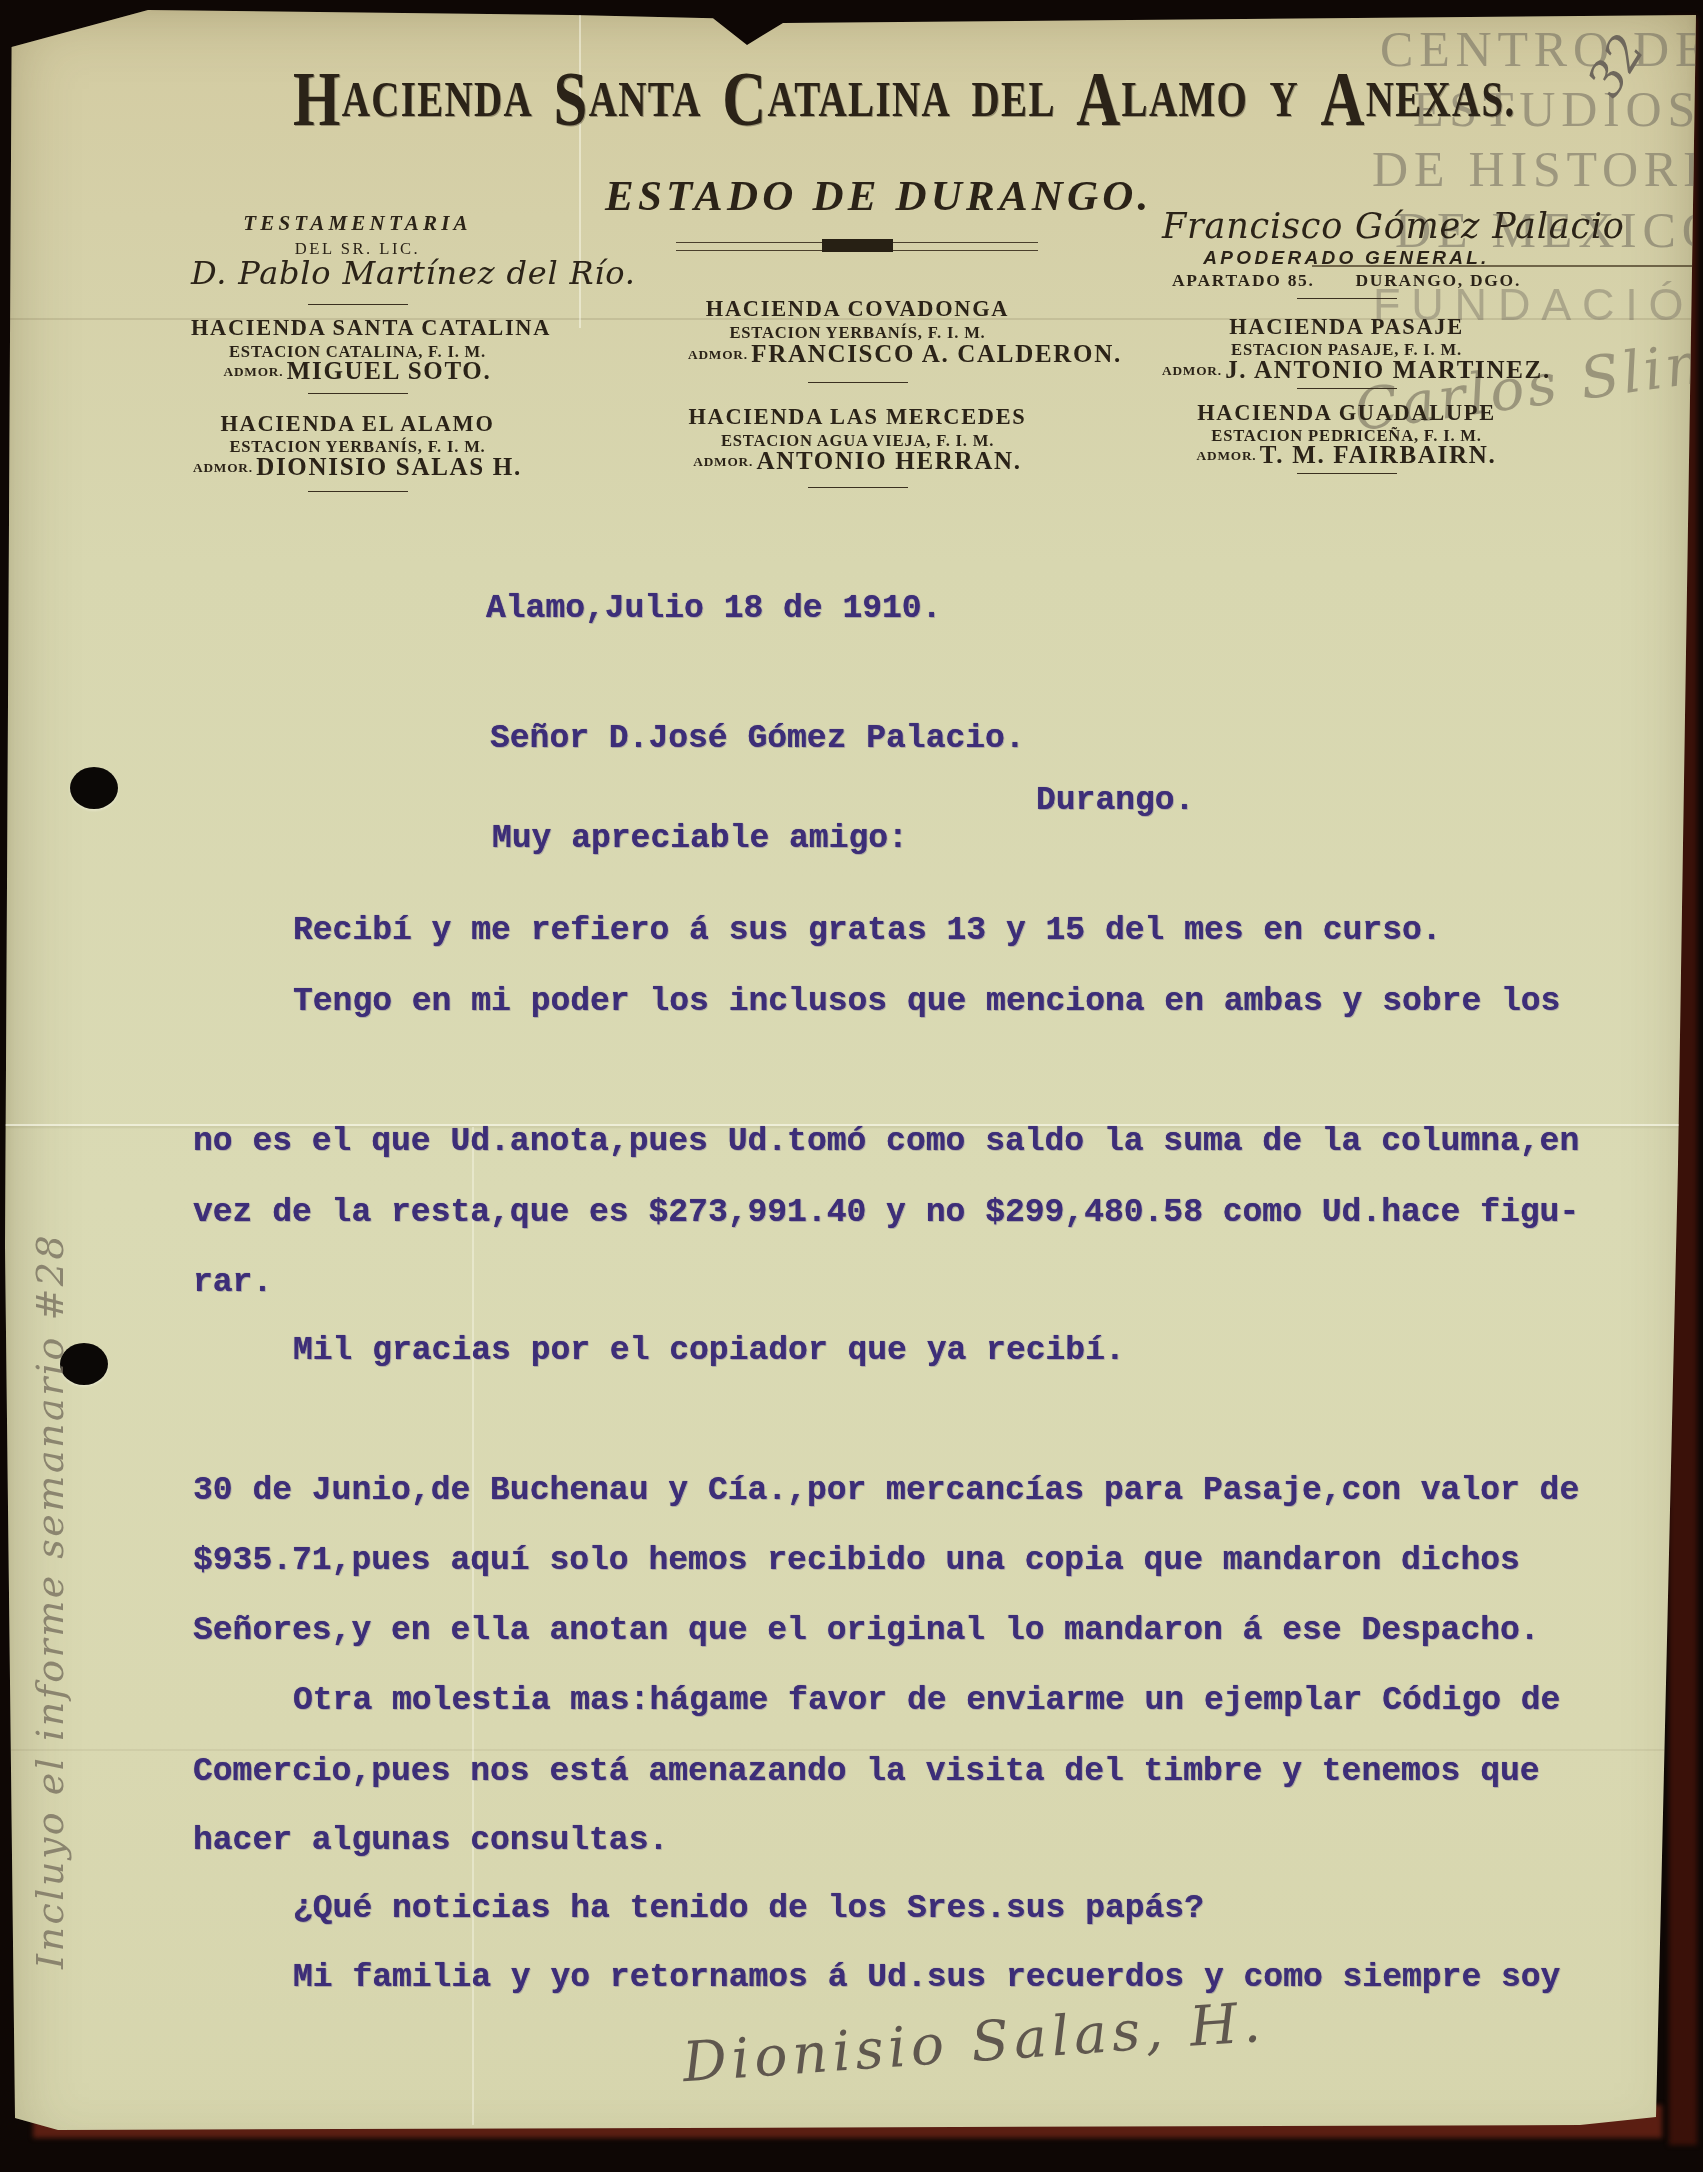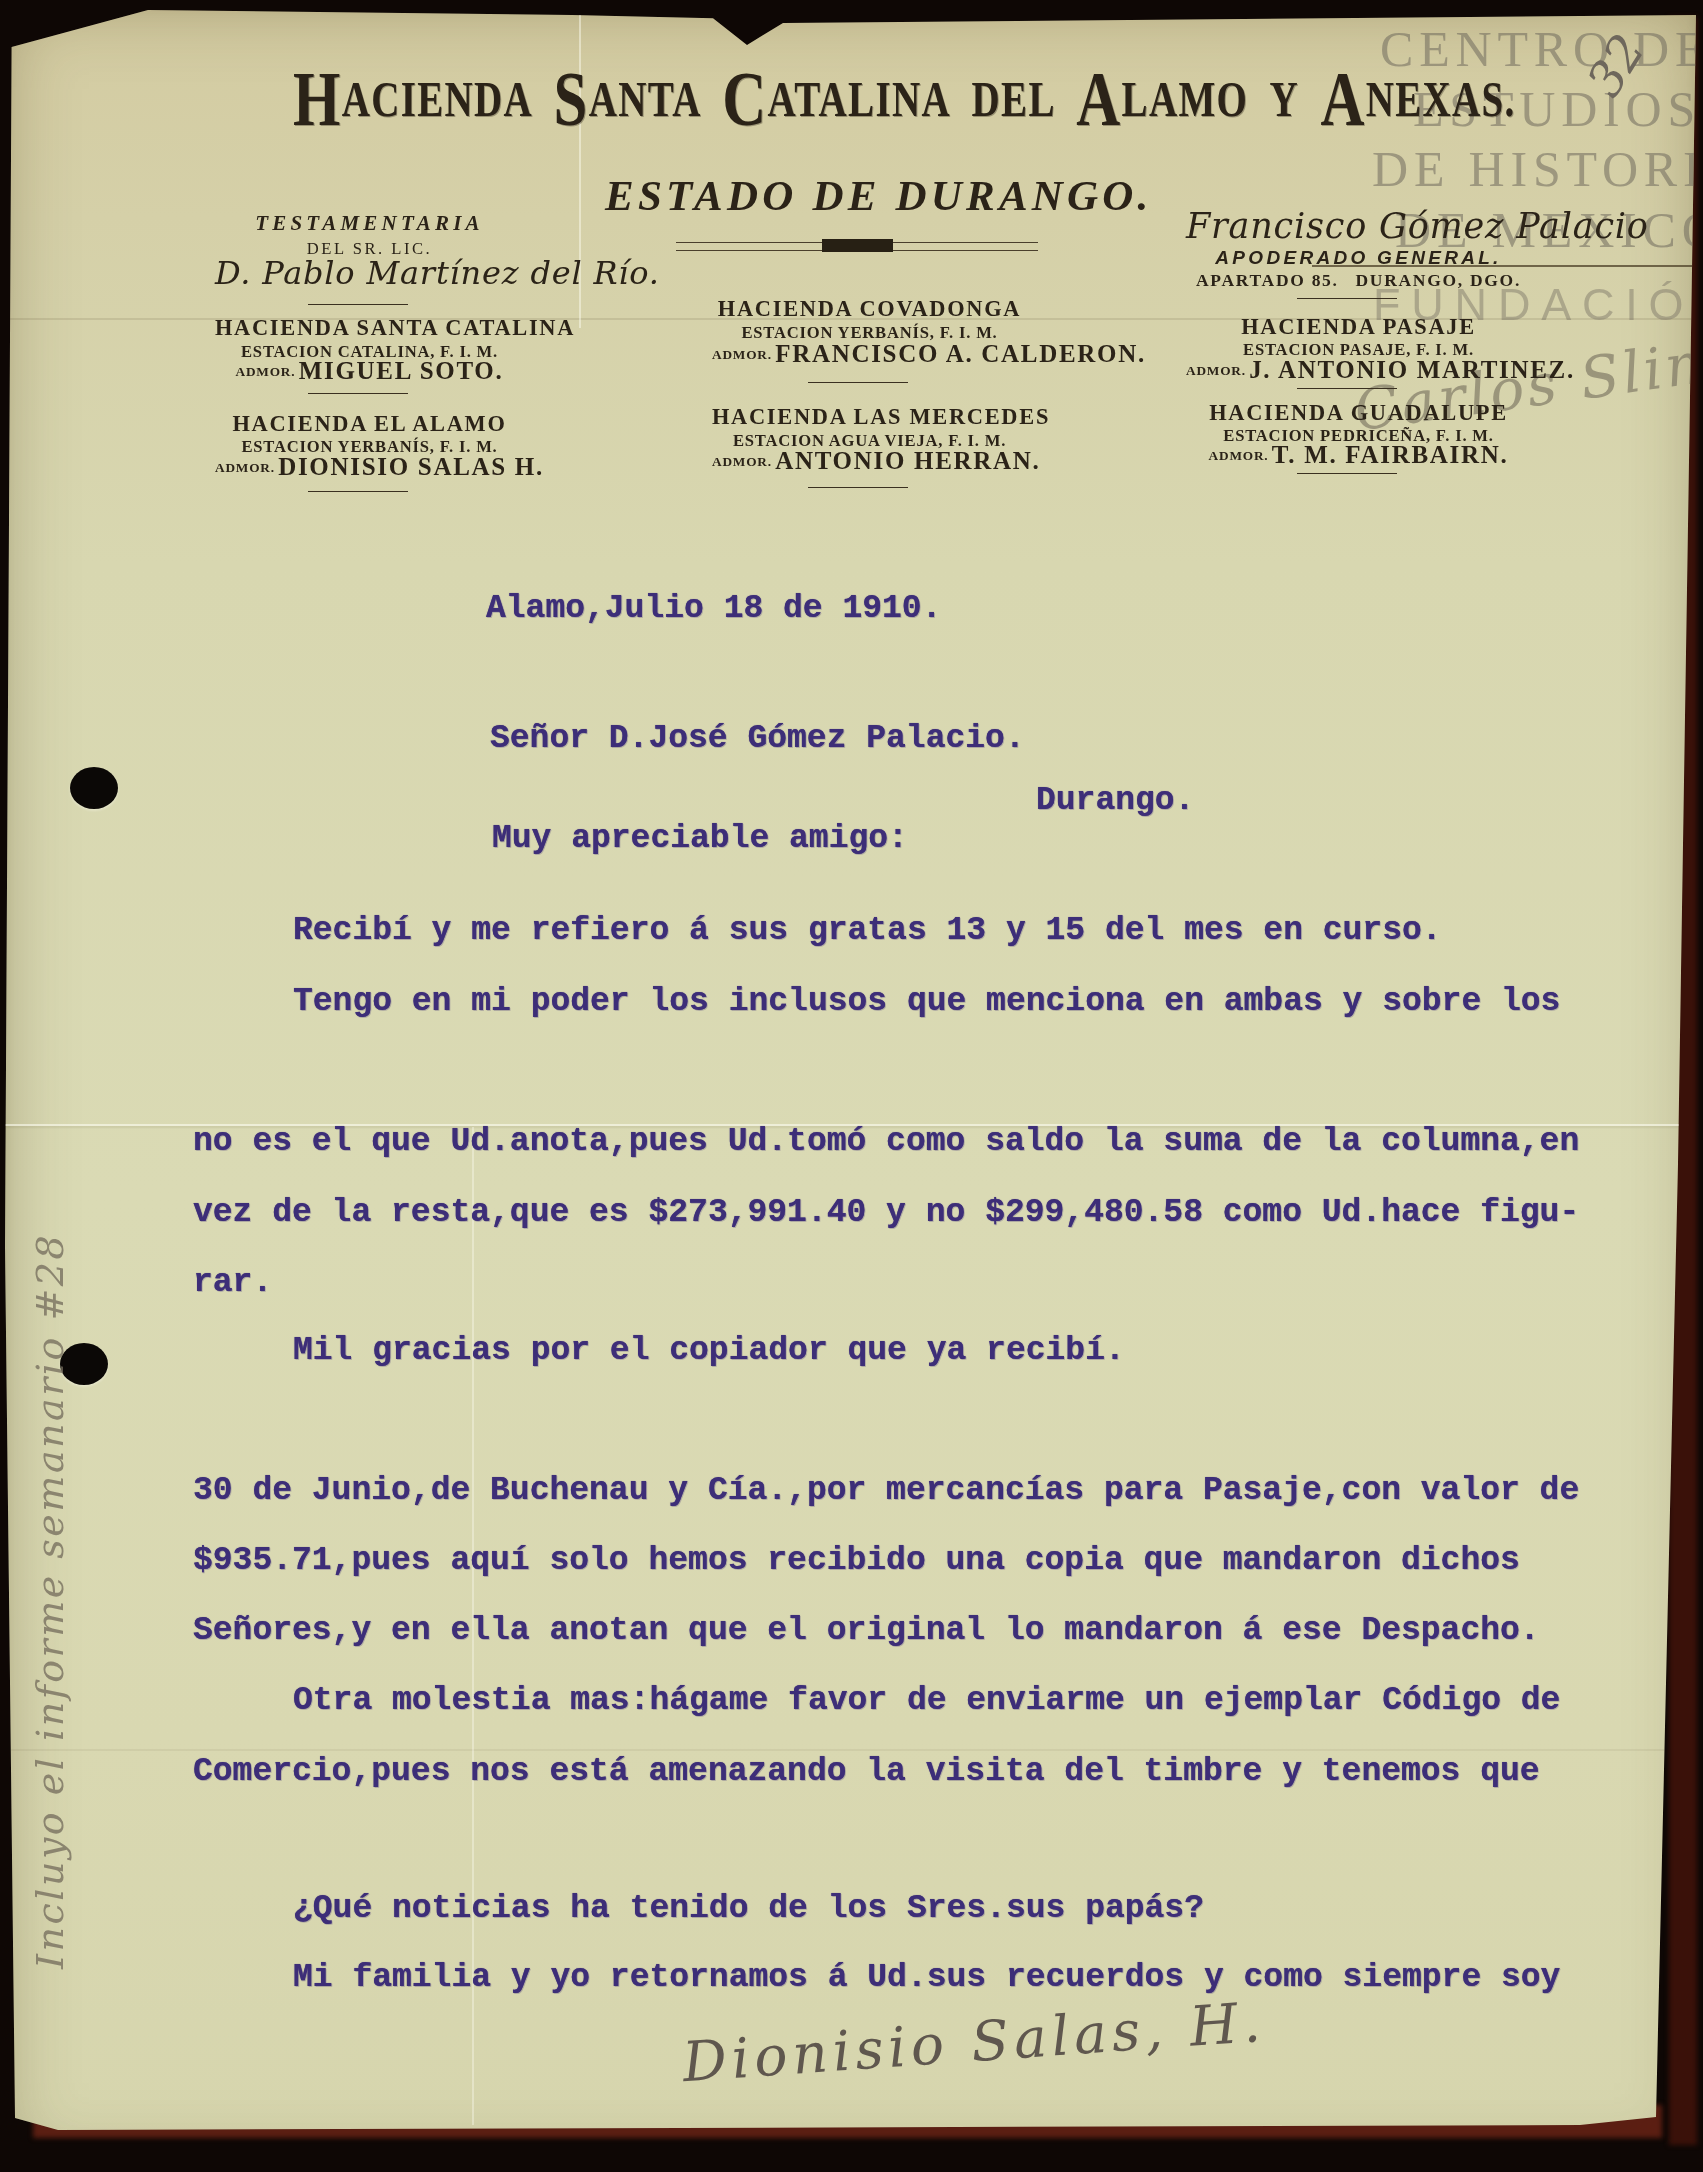--- a/index.html
+++ b/index.html
@@ -39,21 +39,21 @@
   }
   .lh-title .bigcap{font-size:78px;line-height:0;vertical-align:-9.1px;}
   .lh-sub{
     position:absolute;left:605px;top:171px;font-style:italic;font-weight:bold;
     font-size:43px;letter-spacing:4.2px;white-space:nowrap;color:#2b2318;
   }
   .lh-rule{position:absolute;left:676px;top:242px;width:362px;height:6.7px;border-top:1.7px solid #4a3f2c;border-bottom:1.7px solid #4a3f2c;}
   .lh-rule .bar{position:absolute;left:146px;top:-4.2px;width:71px;height:13.3px;background:#272014;}
 
   .col{position:absolute;text-align:center;}
-  .col .row{position:absolute;left:0;right:0;white-space:nowrap;margin-left:24px;}
+  .col .row{position:absolute;left:0;right:0;white-space:nowrap;}
   #col-left{left:191px;top:0;width:333px;height:532px;}
   #col-center{left:688px;top:0;width:339px;height:532px;}
   #col-right{left:1162px;top:0;width:369px;height:532px;}
 
   .small-it{font-style:italic;font-size:21px;letter-spacing:4.2px;font-weight:bold;}
   .tiny-caps{font-weight:normal;font-size:16.6px;letter-spacing:2.5px;}
   .script{font-family:"DejaVu Serif",serif;font-style:italic;font-size:32px;letter-spacing:0.8px;}
   .hac-name{font-weight:bold;font-size:22.4px;letter-spacing:1.7px;}
   .hac-est{font-weight:bold;font-size:16.6px;letter-spacing:0.8px;}
   .hac-admor .lbl{font-weight:bold;font-size:13.3px;letter-spacing:0.8px;vertical-align:3.3px;}
@@ -175,20 +175,21 @@
   <div class="tl" style="left:293px;top:983px">Tengo en mi poder los inclusos que menciona en ambas y sobre los</div>
   <div class="tl" style="left:193px;top:1123px">no es el que Ud.anota,pues Ud.tomó como saldo la suma de la columna,en</div>
   <div class="tl" style="left:193px;top:1194px">vez de la resta,que es $273,991.40 y no $299,480.58 como Ud.hace figu-</div>
   <div class="tl" style="left:193px;top:1264px">rar.</div>
   <div class="tl" style="left:293px;top:1332px">Mil gracias por el copiador que ya recibí.</div>
   <div class="tl" style="left:193px;top:1472px">30 de Junio,de Buchenau y Cía.,por mercancías para Pasaje,con valor de</div>
   <div class="tl" style="left:193px;top:1542px">$935.71,pues aquí solo hemos recibido una copia que mandaron dichos</div>
   <div class="tl" style="left:193px;top:1612px">Señores,y en ella anotan que el original lo mandaron á ese Despacho.</div>
   <div class="tl" style="left:293px;top:1682px">Otra molestia mas:hágame favor de enviarme un ejemplar Código de</div>
   <div class="tl" style="left:193px;top:1753px">Comercio,pues nos está amenazando la visita del timbre y tenemos que</div>
+  <div class="tl" style="left:193px;top:1822px">hacer algunas consultas.</div>
   <div class="tl" style="left:293px;top:1890px">¿Qué noticias ha tenido de los Sres.sus papás?</div>
   <div class="tl" style="left:293px;top:1959px">Mi familia y yo retornamos á Ud.sus recuerdos y como siempre soy</div>
 
   <div class="signature">Dionisio Salas, H.</div>
   <div class="marginalia">Incluyo el informe semanario #28</div>
 
 </div>
 
 
 </body></html>

